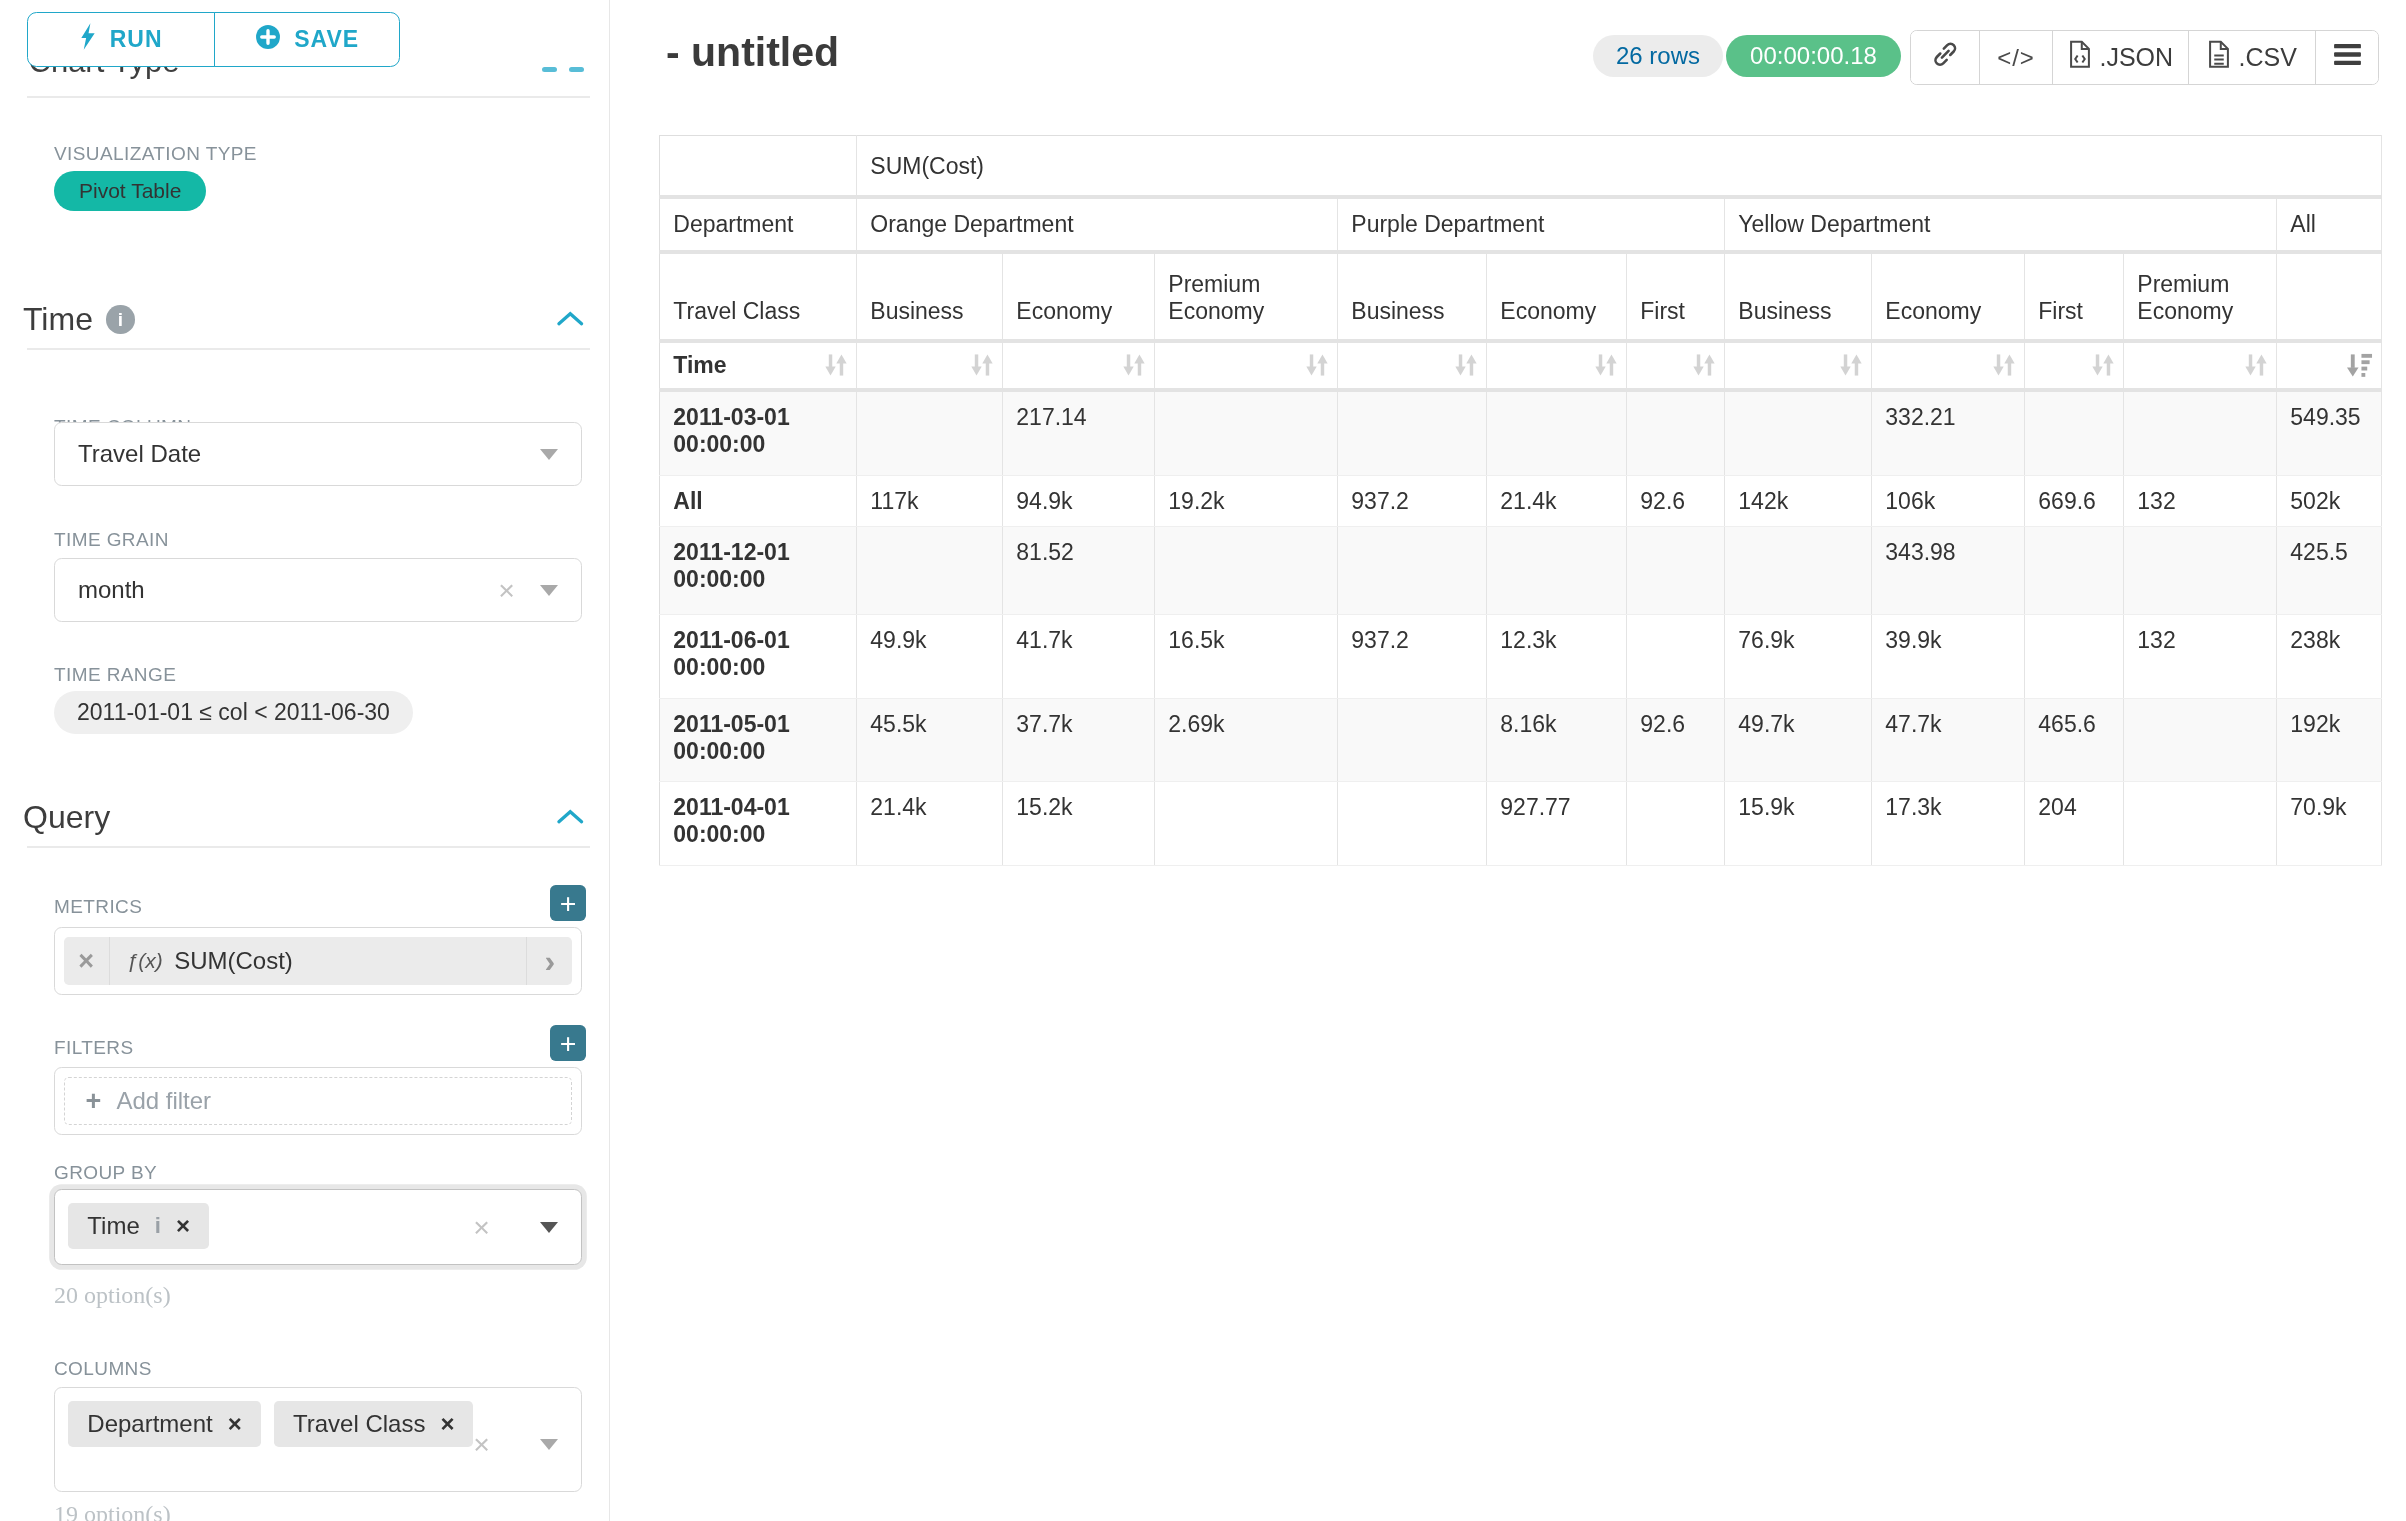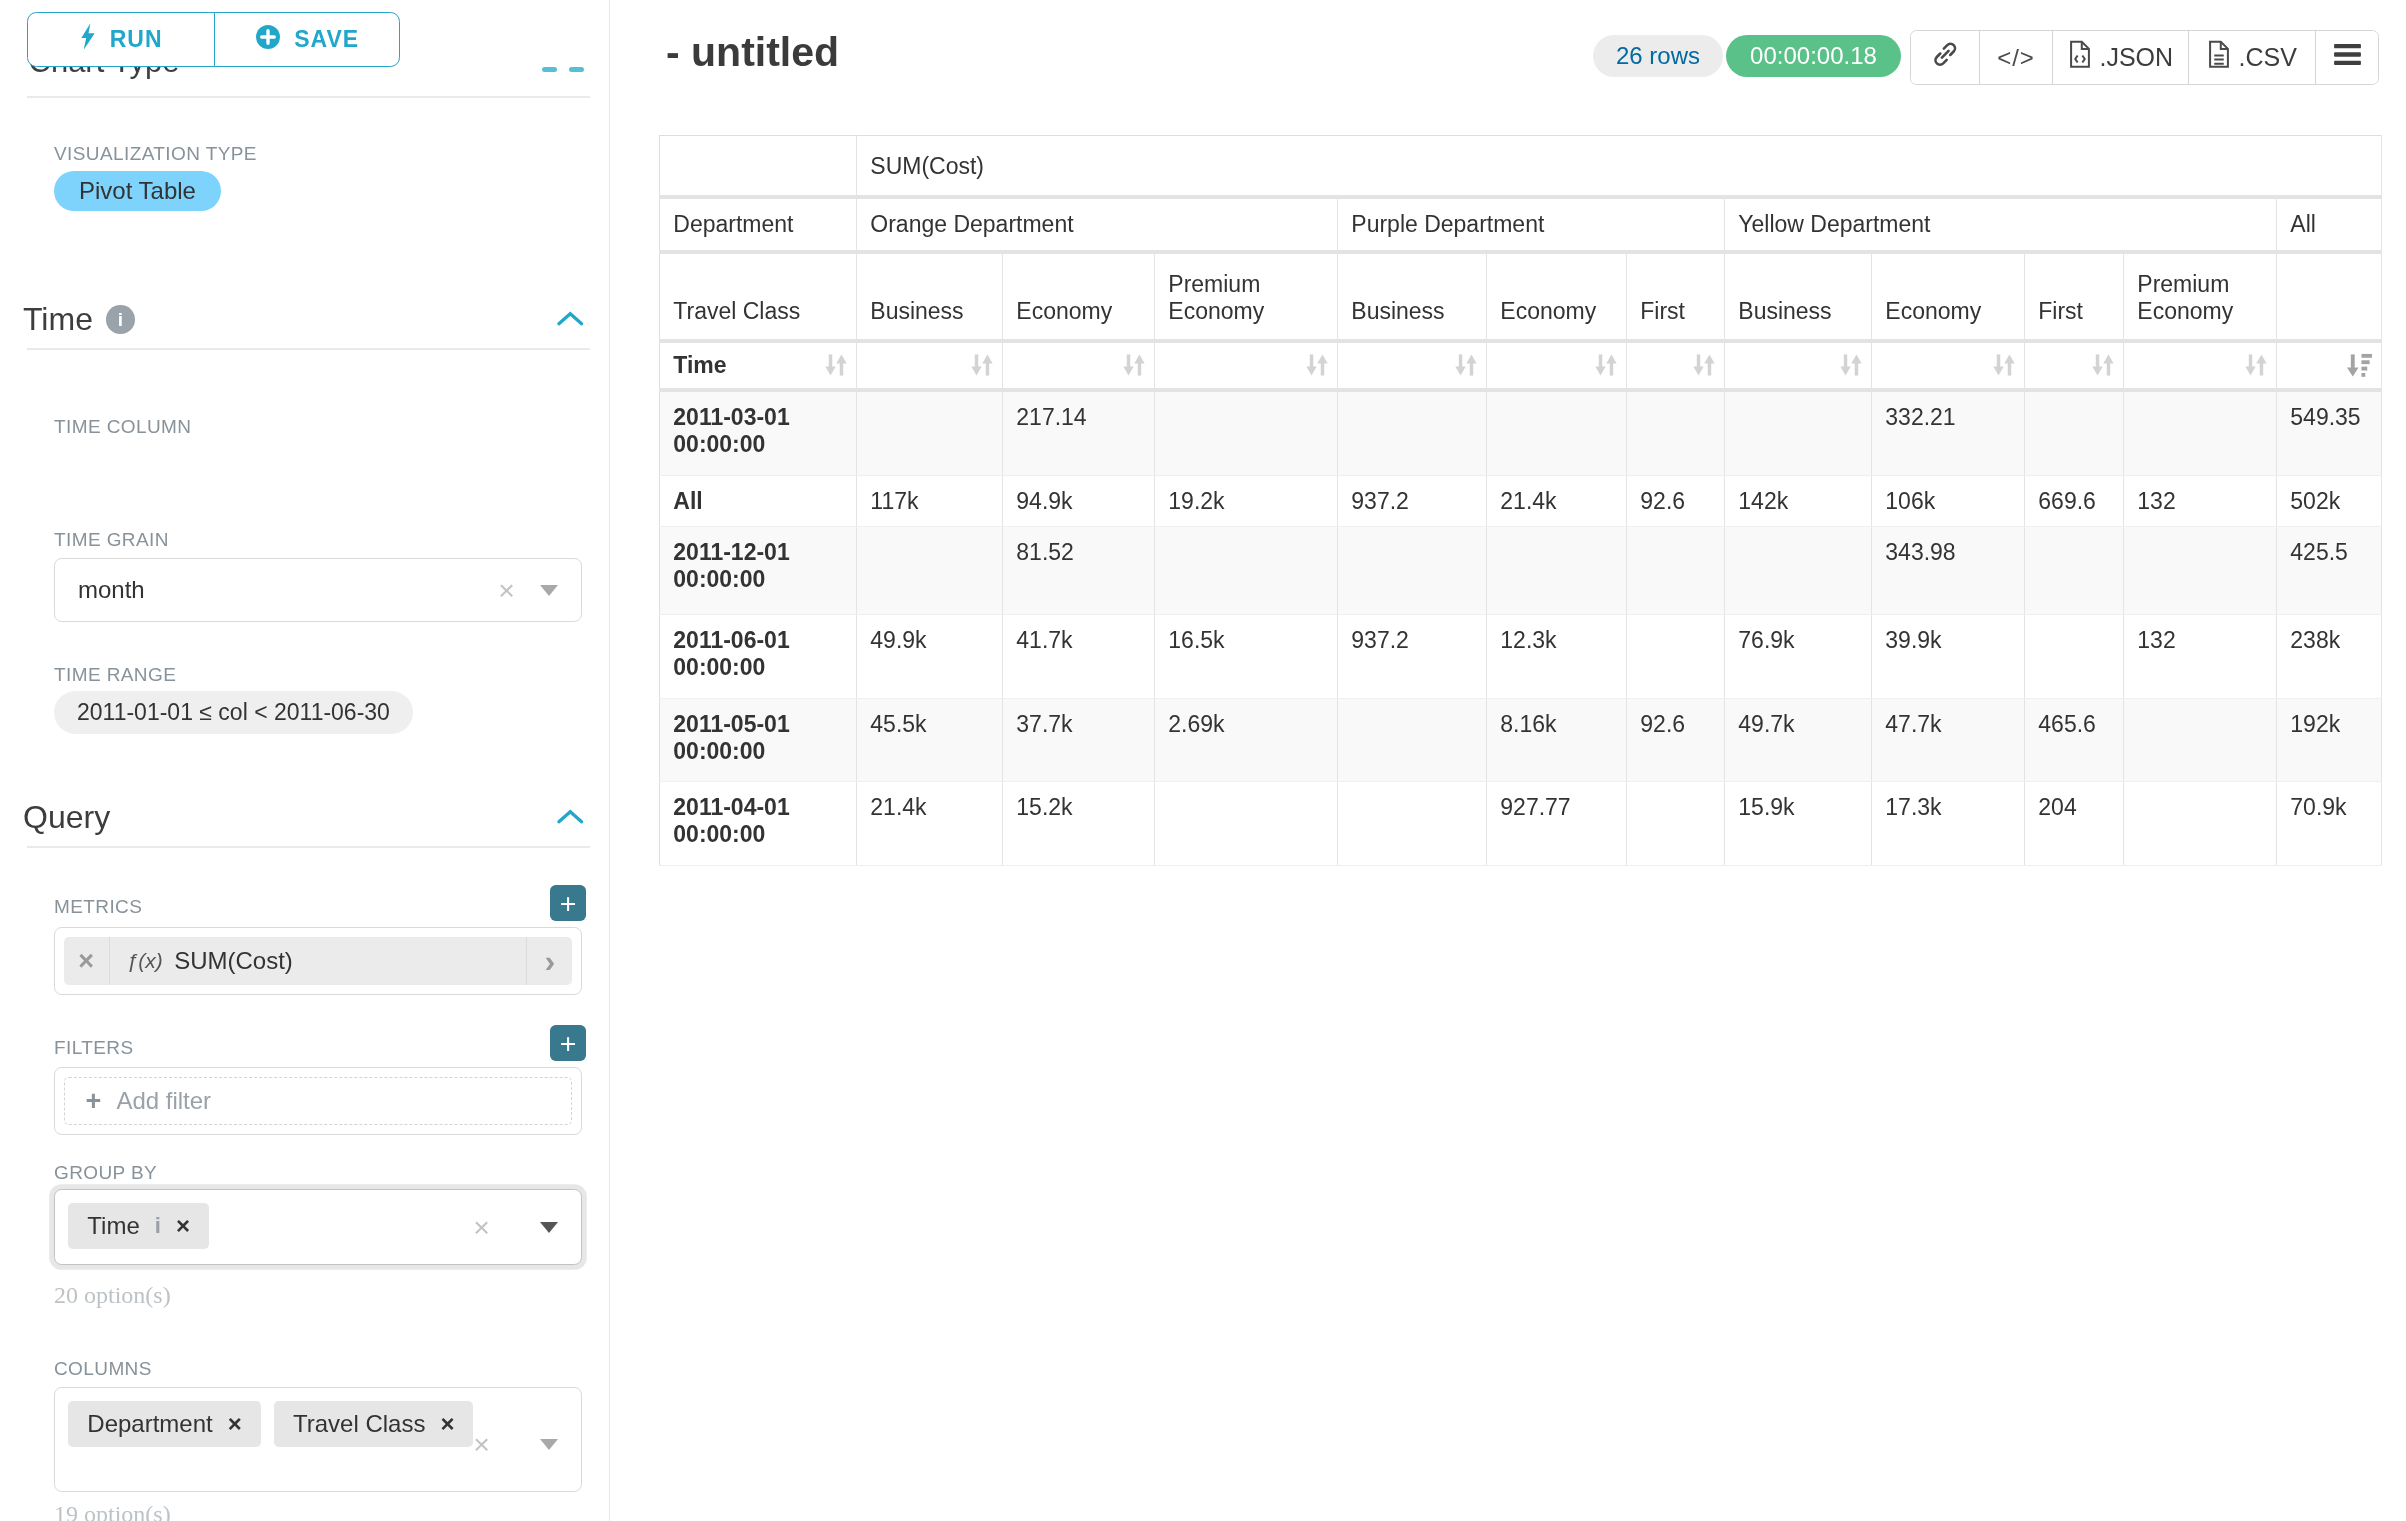--- a/index.html
+++ b/index.html
@@ -13,22 +13,22 @@
   .btn-group { position:absolute; left:27px; top:12.4px; display:flex; z-index:2; }
   .btn-group button { display:flex; align-items:center; justify-content:center; gap:13.3px;
              background:#fff; border:1.9px solid #20a7c9; color:#20a7c9; font-size:23px; font-weight:700;
              letter-spacing:1px; height:55px; cursor:pointer;
              font-family:"Liberation Sans","DejaVu Sans",sans-serif; }
   .btn-run { width:189px; border-radius:9.5px 0 0 9.5px; }
   .btn-save { width:186px; border-radius:0 9.5px 9.5px 0; margin-left:-1.9px; }
   .mini-dash { position:absolute; top:67px; width:15px; height:4.8px; border-radius:2.9px; background:#20a7c9; opacity:.75; z-index:2;}
   .divider { position:absolute; left:27px; width:563px; height:1.9px; background:#eaeaea; }
   .ctl-label { position:absolute; left:54px; font-size:19px; letter-spacing:0.4px; color:#87929a; }
-  .pill { display:inline-flex; align-items:center; background:#7dd3fc; color:#333; border-radius:20px;
-          font-size:24px; padding:9px 25px; height:40px; }
+  .pill { display:inline-flex; align-items:center; background:#14b8a6; color:#333; border-radius:20px;
+          font-size:21px; padding:9px 25px; height:40px; }
   .viz-pill { position:absolute; left:54px; top:171px; }
   .section-head { position:absolute; left:23px; right:25px; display:flex; align-items:center; }
   .section-title { font-size:32px; color:#3d3d3d; }
   .info-circle { width:28.5px; height:28.5px; border-radius:50%; background:#9aa3a9; color:#fff;
           font-size:19px; font-weight:700; display:flex; align-items:center; justify-content:center; margin-left:13.3px; }
   .chevron-up { margin-left:auto; }
   .select { position:absolute; left:54px; width:528px; height:64px; background:#fff; border:1.9px solid #d9d9d9;
           border-radius:7.6px; display:flex; align-items:center; padding:0 23px; font-size:24px; color:#333; }
   .caret { width:0; height:0; border-left:9.5px solid transparent; border-right:9.5px solid transparent;
           border-top:11.4px solid #a9a9a9; margin-left:auto; }
@@ -134,20 +134,24 @@
       <span class="info-circle">i</span>
       <span class="chevron-up">
         <svg width="28.5" height="17" viewBox="0 0 30 18">
             <path d="M3 14.5L15 4l12 10.5" stroke="#20a7c9" stroke-width="3.5" fill="none" stroke-linecap="round"></path>
           </svg>
       </span>
     </div>
     <div class="divider" style="top:348px;"></div>
 
     <div class="ctl-label" style="top:416px;">TIME COLUMN</div>
+    <div class="select" style="top:422px;">
+      <span>Travel Date</span>
+      <span class="caret"></span>
+    </div>
 
     <div class="ctl-label" style="top:529px;">TIME GRAIN</div>
     <div class="select" style="top:558px;">
       <span>month</span>
       <span class="clear-x">×</span>
       <span class="caret"></span>
     </div>
 
     <div class="ctl-label" style="top:664px;">TIME RANGE</div>
     <div class="range-pill">2011-01-01 ≤ col &lt; 2011-06-30</div>

